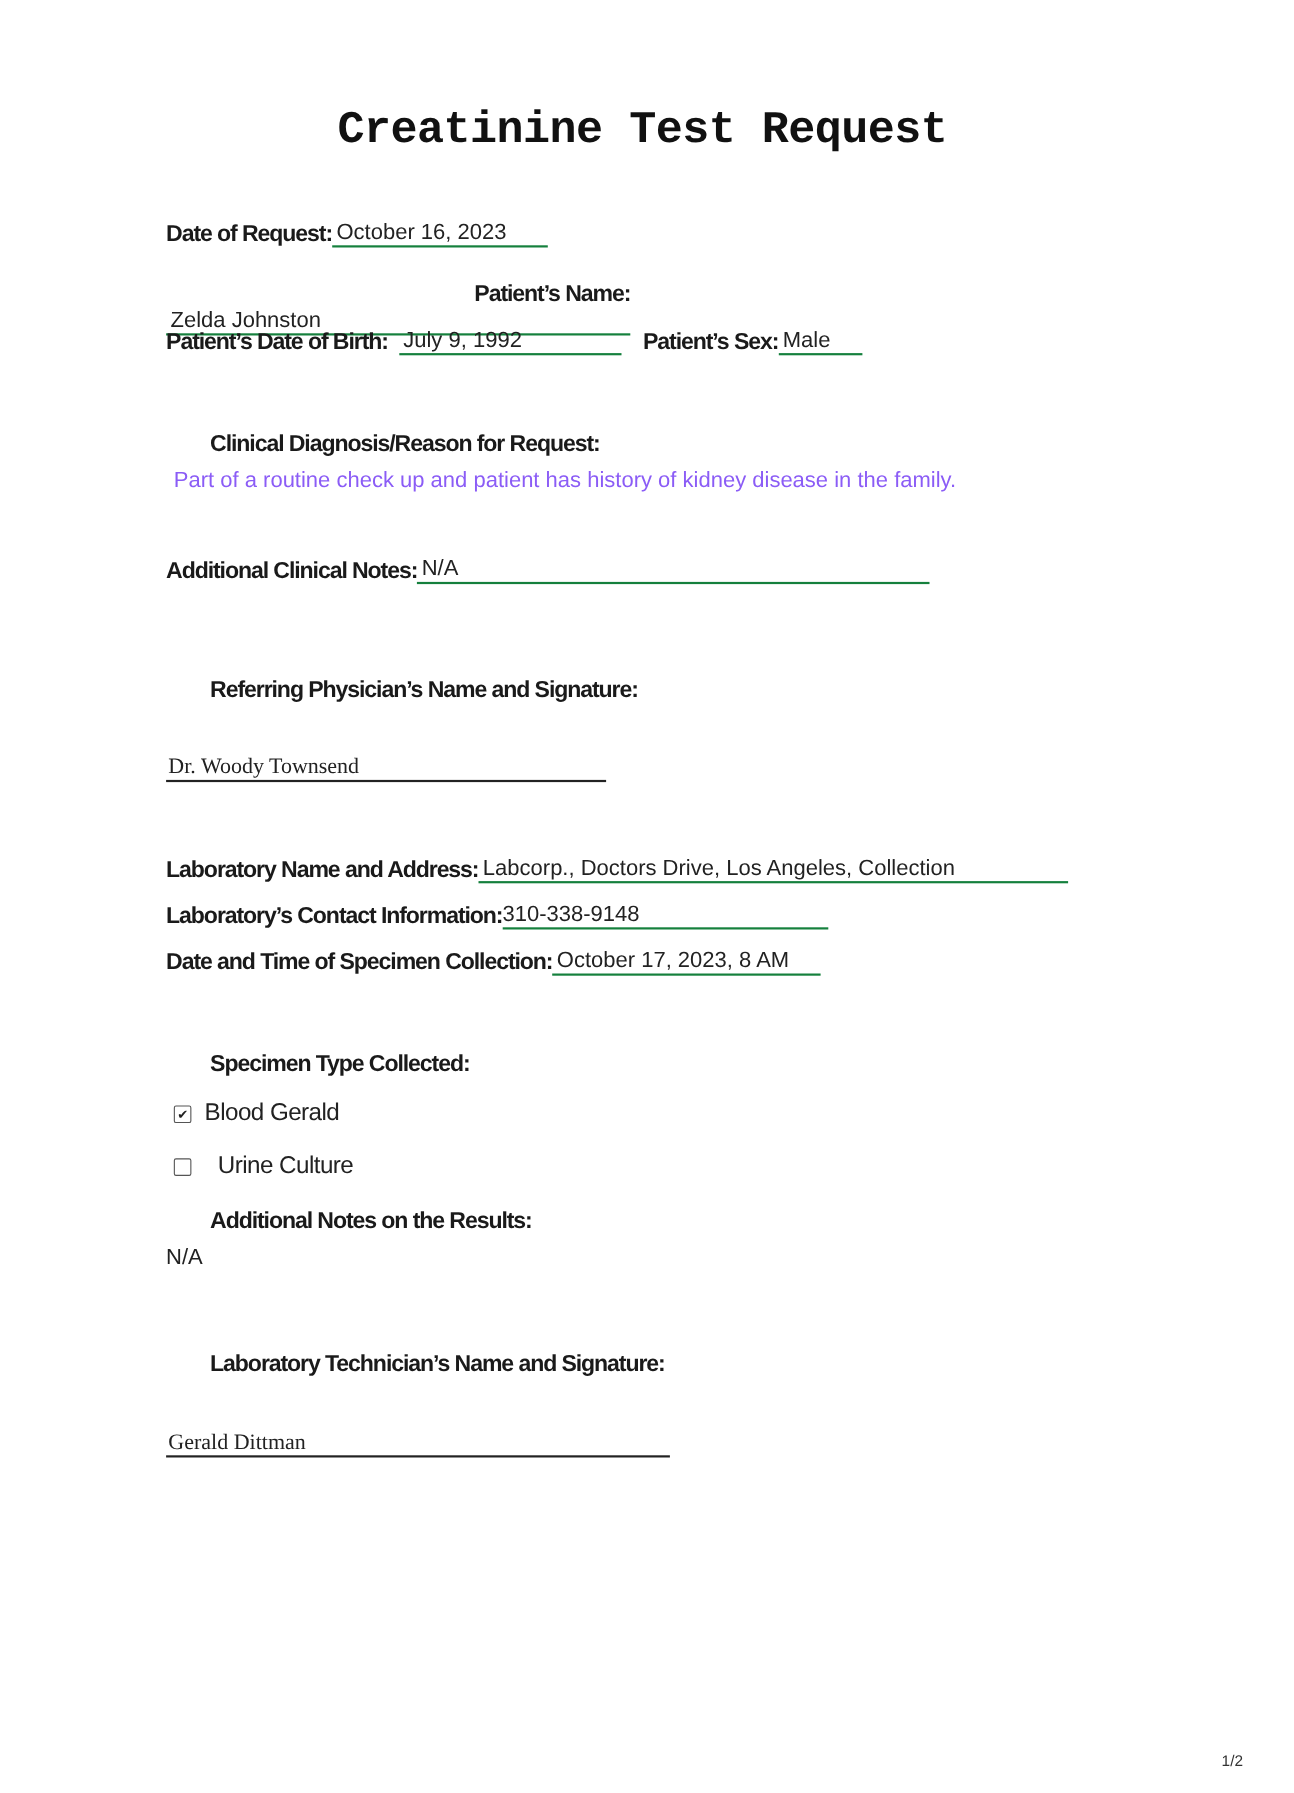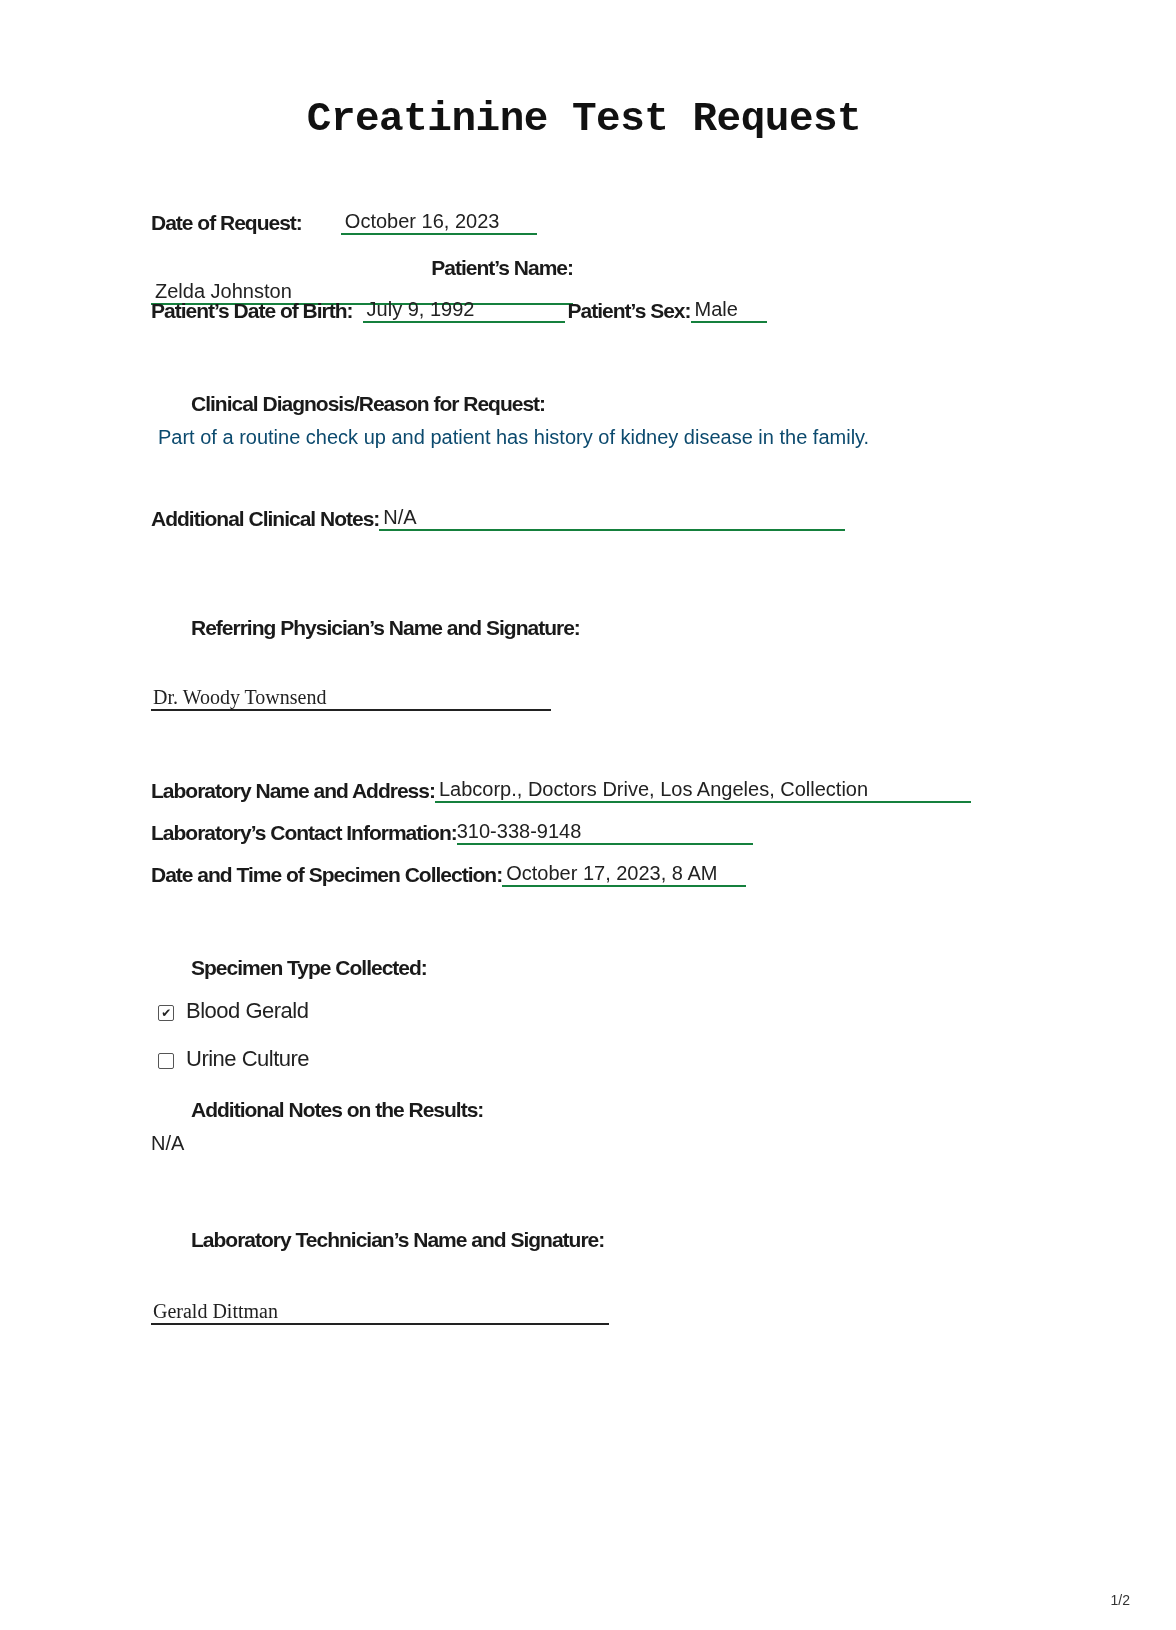--- a/index.html
+++ b/index.html
@@ -2,46 +2,46 @@
 <html><head>
 <meta charset="utf-8">
 <style>
   html, body { margin: 0; padding: 0; background: #ffffff; }
   body { width: 1176px; height: 1630px; position: relative; font-family: "Liberation Sans", sans-serif; color: #111; overflow: hidden; }
   .title { position: absolute; top: 96px; left: 0; width: 1168px; text-align: center; font-size: 41px; font-weight: bold; letter-spacing: -0.5px; font-family: Liberation Mono, monospace; }
   .row { position: absolute; left: 151px; font-size: 21px; white-space: nowrap; display: flex; align-items: flex-end; }
   .lbl { font-weight: bold; letter-spacing: -1px; color: #1a1a1a; }
   .val { font-size: 20px; border-bottom: 2px solid #15803d; padding: 0 2px 1px 4px; line-height: 22px; color: #222; }
   .heading { position: absolute; left: 151px; font-size: 21px; font-weight: bold; letter-spacing: -1px; color: #1a1a1a; margin-left: 40px; }
-  .para { position: absolute; left: 158px; width: 720px; font-size: 20px; line-height: 25px; color: #0c4a6e; }
+  .para { position: absolute; left: 158px; width: 720px; font-size: 20px; line-height: 25px; color: #8b5cf6; }
   .sig { position: absolute; left: 151px; font-size: 20px; border-bottom: 2px solid #222; padding: 0 0 1px 2px; line-height: 22px; color: #222; font-family: Liberation Serif, serif; }
   .check { position: absolute; left: 158px; display: flex; align-items: center; font-size: 22px; color: #222; letter-spacing: -0.5px; }
   .box { width: 14px; height: 14px; border: 1.5px solid #555; border-radius: 2px; margin-right: 12px; margin-top: 4px; display: flex; align-items: center; justify-content: center; font-size: 12px; line-height: 12px; }
   .plain { position: absolute; left: 151px; font-size: 20px; color: #222; }
   .pagenum { position: absolute; right: 46px; top: 1592px; font-size: 14px; color: #333; }
 </style>
 </head>
 <body>
 
 <div class="title">Creatinine Test Request</div>
 
-<div class="row" style="top:210px;gap:39px;">
+<div class="row" style="top:200px;">
   <span class="lbl">Date of Request:</span>
   <span class="val" style="width:190px;">October 16, 2023</span>
 </div>
 
 <div class="row" style="top:256px;flex-direction:column;">
   <span class="lbl">Patient’s Name:</span>
   <span class="val" style="width:416px;">Zelda Johnston</span>
 </div>
 
 <div class="row" style="top:298px;">
   <span class="lbl">Patient’s Date of Birth:</span>
   <span class="val" style="width:196px; margin-left:10px;">July 9, 1992</span>
-  <span class="lbl" style="margin-left:3px;">Patient’s Sex:</span>
+  <span class="lbl" style="margin-left:20px;">Patient’s Sex:</span>
   <span class="val" style="width:70px;">Male</span>
 </div>
 
 <div class="heading" style="top:392px;">Clinical Diagnosis/Reason for Request:</div>
 <div class="para" style="top:425px;">Part of a routine check up and patient has history of kidney disease in the family.</div>
 
 <div class="row" style="top:506px;">
   <span class="lbl">Additional Clinical Notes:</span>
   <span class="val" style="width:460px;">N/A</span>
 </div>
@@ -64,21 +64,21 @@
   <span class="val" style="width:238px;">October 17, 2023, 8 AM</span>
 </div>
 
 <div class="heading" style="top:956px;">Specimen Type Collected:</div>
 
 <div class="check" style="top:998px;">
   <span class="box">✔</span>
   <span>Blood Gerald</span>
 </div>
 
-<div class="check" style="top:1046px;">
+<div class="check" style="top:1046px;gap:12px;">
   <span class="box"></span>
   <span>Urine Culture</span>
 </div>
 
 <div class="heading" style="top:1098px;">Additional Notes on the Results:</div>
 <div class="plain" style="top:1132px;">N/A</div>
 
 <div class="heading" style="top:1228px;">Laboratory Technician’s Name and Signature:</div>
 <div class="sig" style="top:1300px; width:456px;">Gerald Dittman</div>
 

